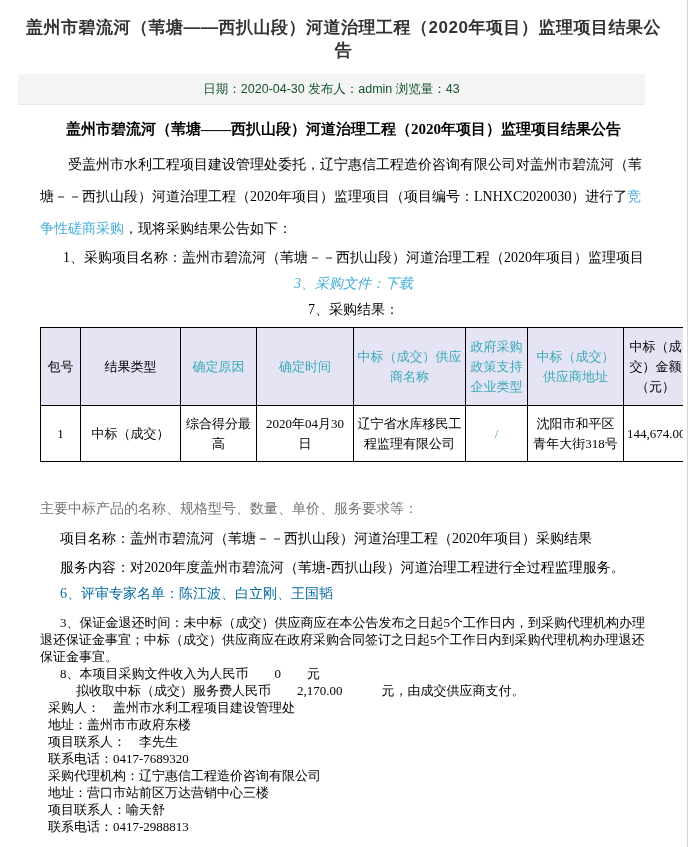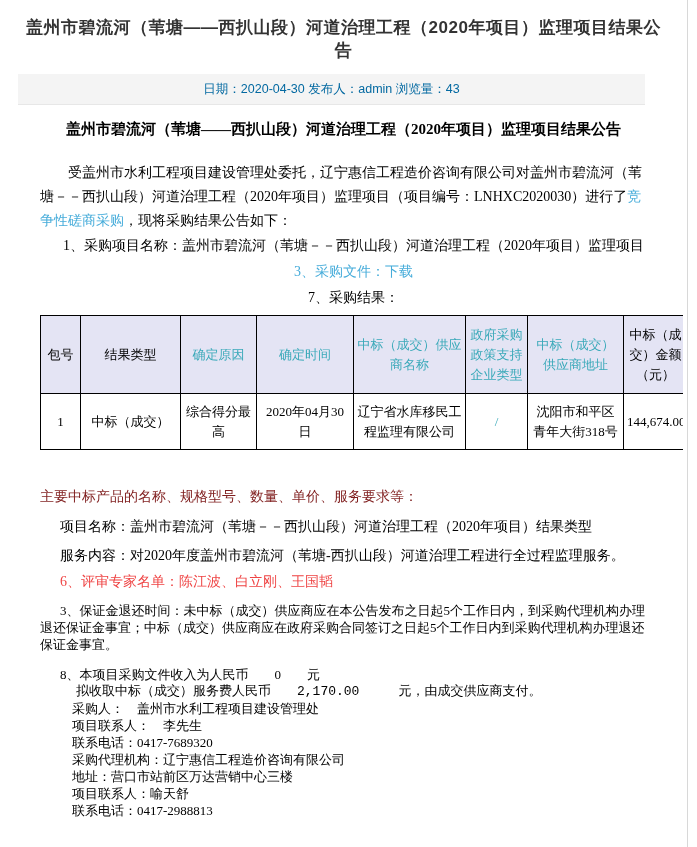--- a/index.html
+++ b/index.html
@@ -13,58 +13,58 @@
     border-right: 1px solid #d8d8d8; background: #fff;
   }
   .top-title {
     padding: 16px 20px 12px 20px; text-align: center;
     font-size: 17px; font-weight: bold; color: #333;
     letter-spacing: 0.5px;
   }
   .meta-bar {
     margin: 0 42px 0 18px; height: 31px; line-height: 31px;
     background: #f4f4f4; border-bottom: 1px solid #e7e7e7;
-    text-align: center; color: #0369a1; font-size: 12.5px;
+    text-align: center; color: #14532d; font-size: 12.5px;
   }
   .article {
     padding: 0 40px; color: #000;
     font-family: "Liberation Serif", "DejaVu Serif", serif;
     font-size: 14px;
   }
   .article-title {
     margin-top: 12px; text-align: center;
     font-size: 15px; font-weight: bold; line-height: 24px;
   }
-  .intro-para { margin-top: 20px; line-height: 24px; text-indent: 2em; }
+  .intro-para { margin-top: 8px; line-height: 32px; text-indent: 2em; }
   .link-text { color: #46acda; text-decoration: none; cursor: pointer; }
   .item-line { padding-left: 20px; line-height: 26px; text-align: center; }
-  .item-line.blue { color: #46acda; }
+  .item-line.blue { color: #46acda; font-style: italic; }
   .table-wrap { margin-top: 4px; margin-right: -36px; overflow: hidden; }
   table.result-table {
     border-collapse: collapse; table-layout: fixed;
     width: 647px; font-size: 13px;
     font-family: "Liberation Serif", "DejaVu Serif", serif;
   }
   .result-table th, .result-table td {
     border: 1px solid #000; text-align: center; vertical-align: middle;
     padding: 2px 3px; line-height: 20px; overflow: visible;
     font-weight: normal;
   }
   .result-table thead th { background: #e4e4f4; height: 78px; }
   .result-table tbody td { background: #fff; height: 56px; }
   .teal { color: #3aa9b9; }
   .amount-cell { white-space: nowrap; text-align: left; padding-left: 5px; }
-  .products-heading { margin-top: 32px; line-height: 30px; color: #7f1d1d; }
+  .products-heading { margin-top: 32px; line-height: 30px; color: #737373; }
   .product-line { padding-left: 20px; line-height: 29px; }
-  .experts-line { padding-left: 20px; line-height: 24px; color: #ef4444; }
+  .experts-line { padding-left: 20px; line-height: 24px; color: #0369a1; }
   .tight-section { margin-top: 8px; font-size: 13px; line-height: 17px; }
   .para-7 { text-indent: 20px; }
-  .fee-1 { text-indent: 20px; margin-top: 13px; }
-  .fee-2, .fee-3 { text-indent: 36px; font-family: Liberation Mono, monospace; }
-  .contact-line { text-indent: 8px; margin-left: 24px; }
+  .fee-1 { text-indent: 20px; }
+  .fee-2, .fee-3 { text-indent: 36px; }
+  .contact-line { text-indent: 8px; }
 </style>
 </head>
 <body>
 
 <div class="page-container">
 
   <div class="top-title">盖州市碧流河（苇塘——西扒山段）河道治理工程（2020年项目）监理项目结果公告</div>
 
   <div class="meta-bar">
     <span>日期：2020-04-30  发布人：admin  浏览量：43</span>
@@ -113,29 +113,30 @@
             <td>辽宁省水库移民工程监理有限公司</td>
             <td class="teal">/</td>
             <td>沈阳市和平区青年大街318号</td>
             <td class="amount-cell">144,674.00</td>
           </tr>
         </tbody>
       </table>
     </div>
 
     <div class="products-heading">主要中标产品的名称、规格型号、数量、单价、服务要求等：</div>
-    <div class="product-line">项目名称：盖州市碧流河（苇塘－－西扒山段）河道治理工程（2020年项目）结果类型</div>
+    <div class="product-line">项目名称：盖州市碧流河（苇塘－－西扒山段）河道治理工程（2020年项目）采购结果</div>
     <div class="product-line">服务内容：对2020年度盖州市碧流河（苇塘-西扒山段）河道治理工程进行全过程监理服务。</div>
     <div class="experts-line">6、评审专家名单：陈江波、白立刚、王国韬</div>
 
     <div class="tight-section">
       <div class="para-7">3、保证金退还时间：未中标（成交）供应商应在本公告发布之日起5个工作日内，到采购代理机构办理退还保证金事宜；中标（成交）供应商应在政府采购合同签订之日起5个工作日内到采购代理机构办理退还保证金事宜。</div>
       <div class="fee-1">8、本项目采购文件收入为人民币　　0　　元</div>
       <div class="fee-2">拟收取中标（成交）服务费人民币　　2,170.00　　　元，由成交供应商支付。</div>
       <div class="contact-line">采购人：　盖州市水利工程项目建设管理处</div>
+      <div class="contact-line">地址：盖州市市政府东楼</div>
       <div class="contact-line">项目联系人：　李先生</div>
       <div class="contact-line">联系电话：0417-7689320</div>
       <div class="contact-line">采购代理机构：辽宁惠信工程造价咨询有限公司</div>
       <div class="contact-line">地址：营口市站前区万达营销中心三楼</div>
       <div class="contact-line">项目联系人：喻天舒</div>
       <div class="contact-line">联系电话：0417-2988813</div>
     </div>
 
   </div>
 </div>

